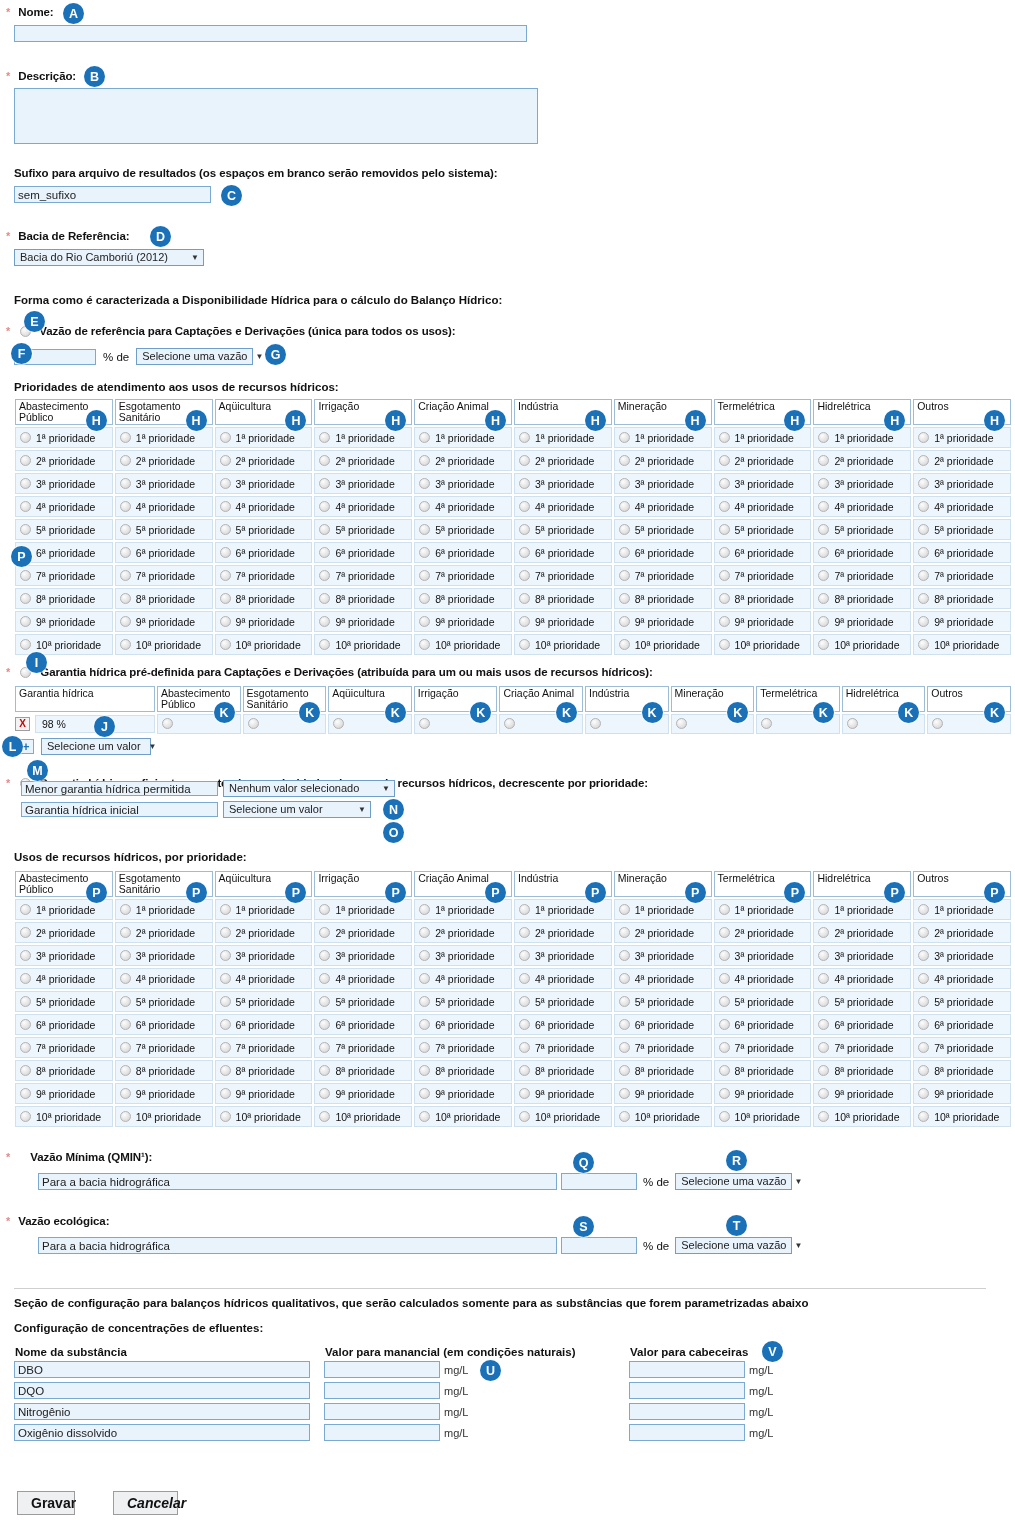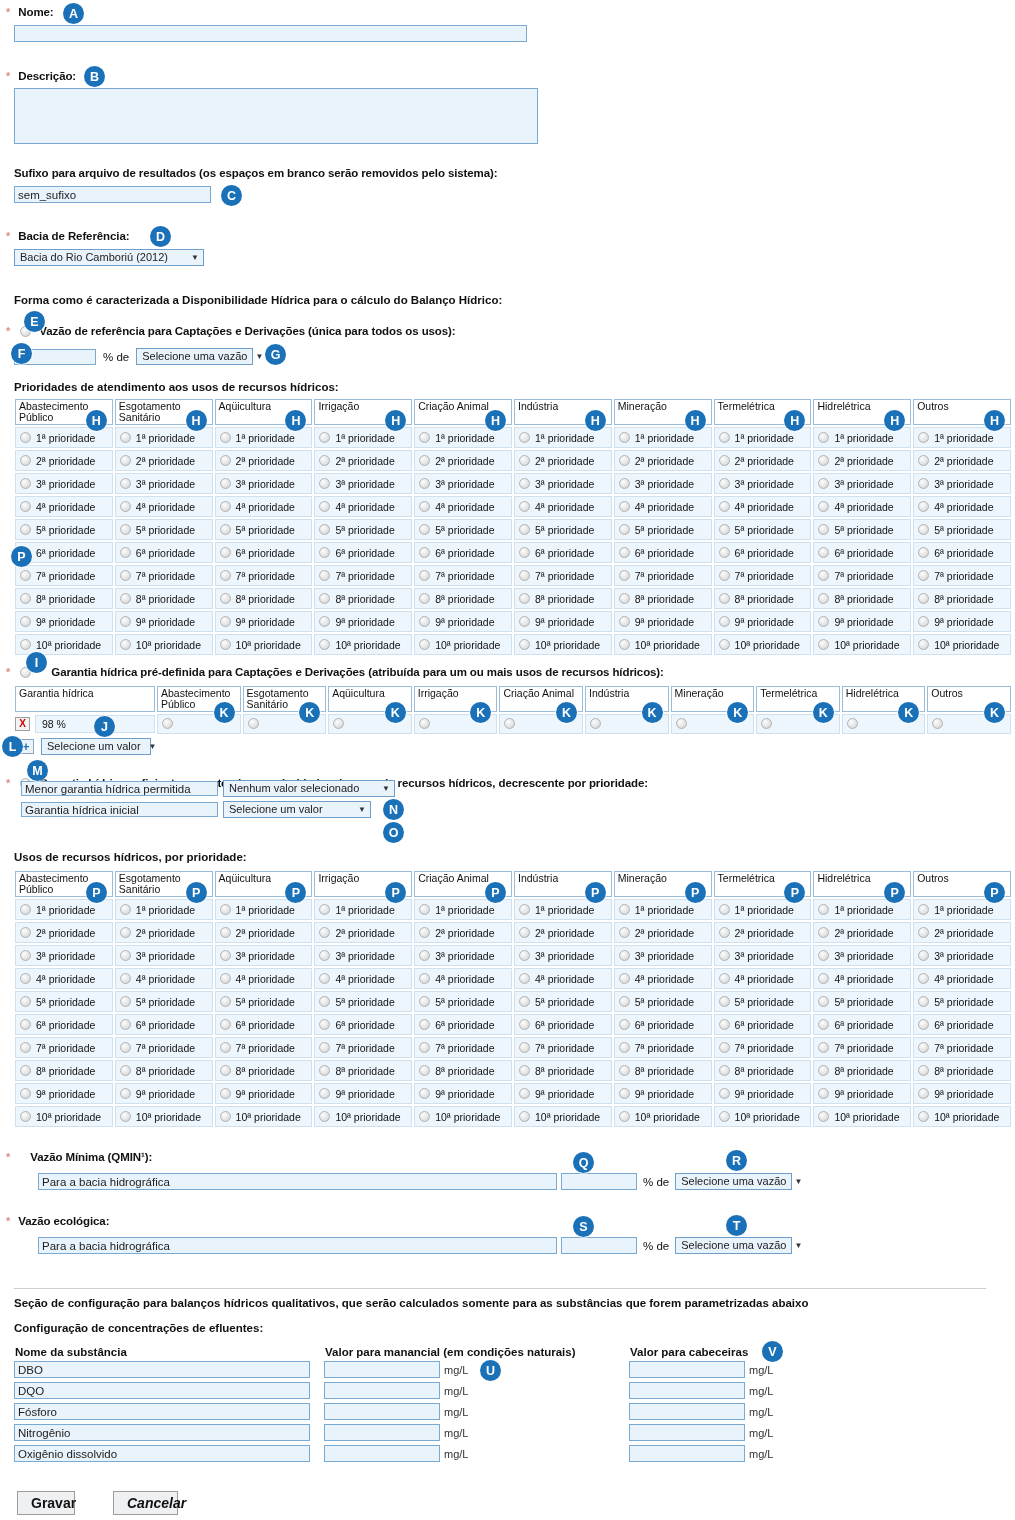--- a/index.html
+++ b/index.html
@@ -829,21 +829,21 @@
               </div>
             </td>
           </tr>
         </tbody>
     </table>
   </div>
 
   <div style="position:absolute; left:6px; top:666px;" class="row">
     <span class="req">*</span>
     <span class="radio" style="margin-left:10px;"></span>
-    <span class="lbl" style="margin-left:20px;">Garantia hídrica pré-definida para Captações e Derivações (atribuída para um ou mais usos de recursos hídricos):</span>
+    <span class="lbl" style="margin-left:9px;">Garantia hídrica pré-definida para Captações e Derivações (atribuída para um ou mais usos de recursos hídricos):</span>
   </div>
 
   <div style="position:absolute; left:13px; top:684px;">
     <table class="gar" id="gar">
       <thead>
           <tr id="gar-head">
             <th style="width: 140px;">Garantia hídrica</th>
             <th>Abastecimento Público</th>
             <th>Esgotamento Sanitário</th>
             <th>Aqüicultura</th>
@@ -1596,25 +1596,20 @@
         </tr>
       </thead>
       <tbody id="subs-body">
           <tr>
             <td><input type="text" value="DBO" style="width: 296px; height: 17px;"></td>
             <td><input type="text" style="width: 116px; height: 17px;"><span class="unit">mg/L</span></td>
             <td><input type="text" style="width: 116px; height: 17px;"><span class="unit">mg/L</span></td>
           </tr>
           <tr>
             <td><input type="text" value="DQO" style="width: 296px; height: 17px;"></td>
-            <td><input type="text" style="width: 116px; height: 17px;"><span class="unit">mg/L</span></td>
-            <td><input type="text" style="width: 116px; height: 17px;"><span class="unit">mg/L</span></td>
-          </tr>
-          <tr>
-            <td><input type="text" value="Fósforo" style="width: 296px; height: 17px;"></td>
             <td><input type="text" style="width: 116px; height: 17px;"><span class="unit">mg/L</span></td>
             <td><input type="text" style="width: 116px; height: 17px;"><span class="unit">mg/L</span></td>
           </tr>
           <tr>
             <td><input type="text" value="Nitrogênio" style="width: 296px; height: 17px;"></td>
             <td><input type="text" style="width: 116px; height: 17px;"><span class="unit">mg/L</span></td>
             <td><input type="text" style="width: 116px; height: 17px;"><span class="unit">mg/L</span></td>
           </tr>
           <tr>
             <td><input type="text" value="Oxigênio dissolvido" style="width: 296px; height: 17px;"></td>

